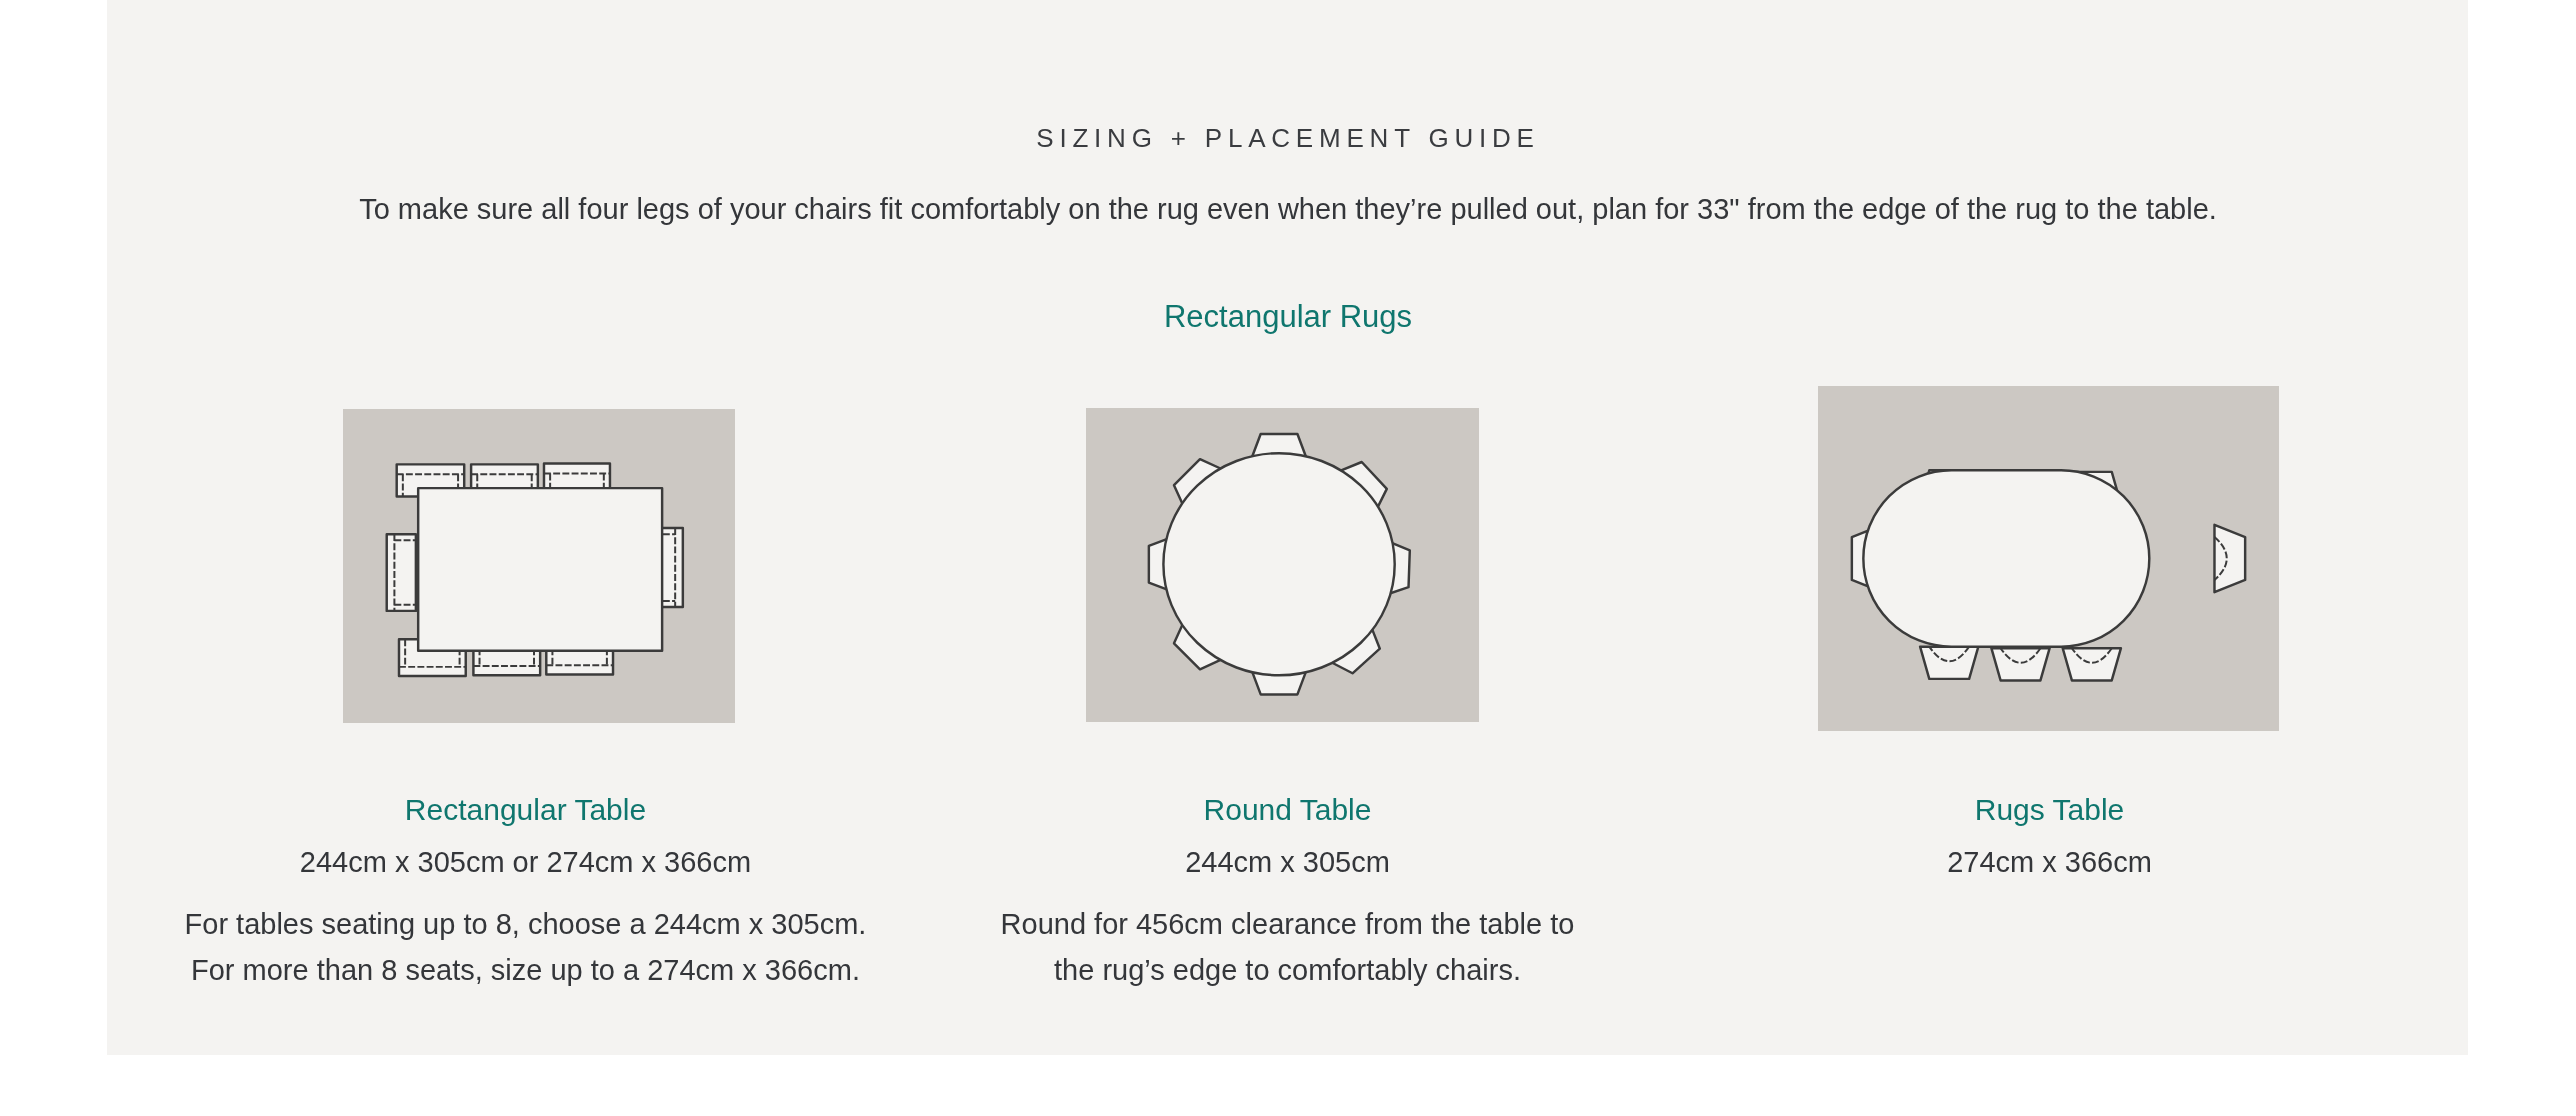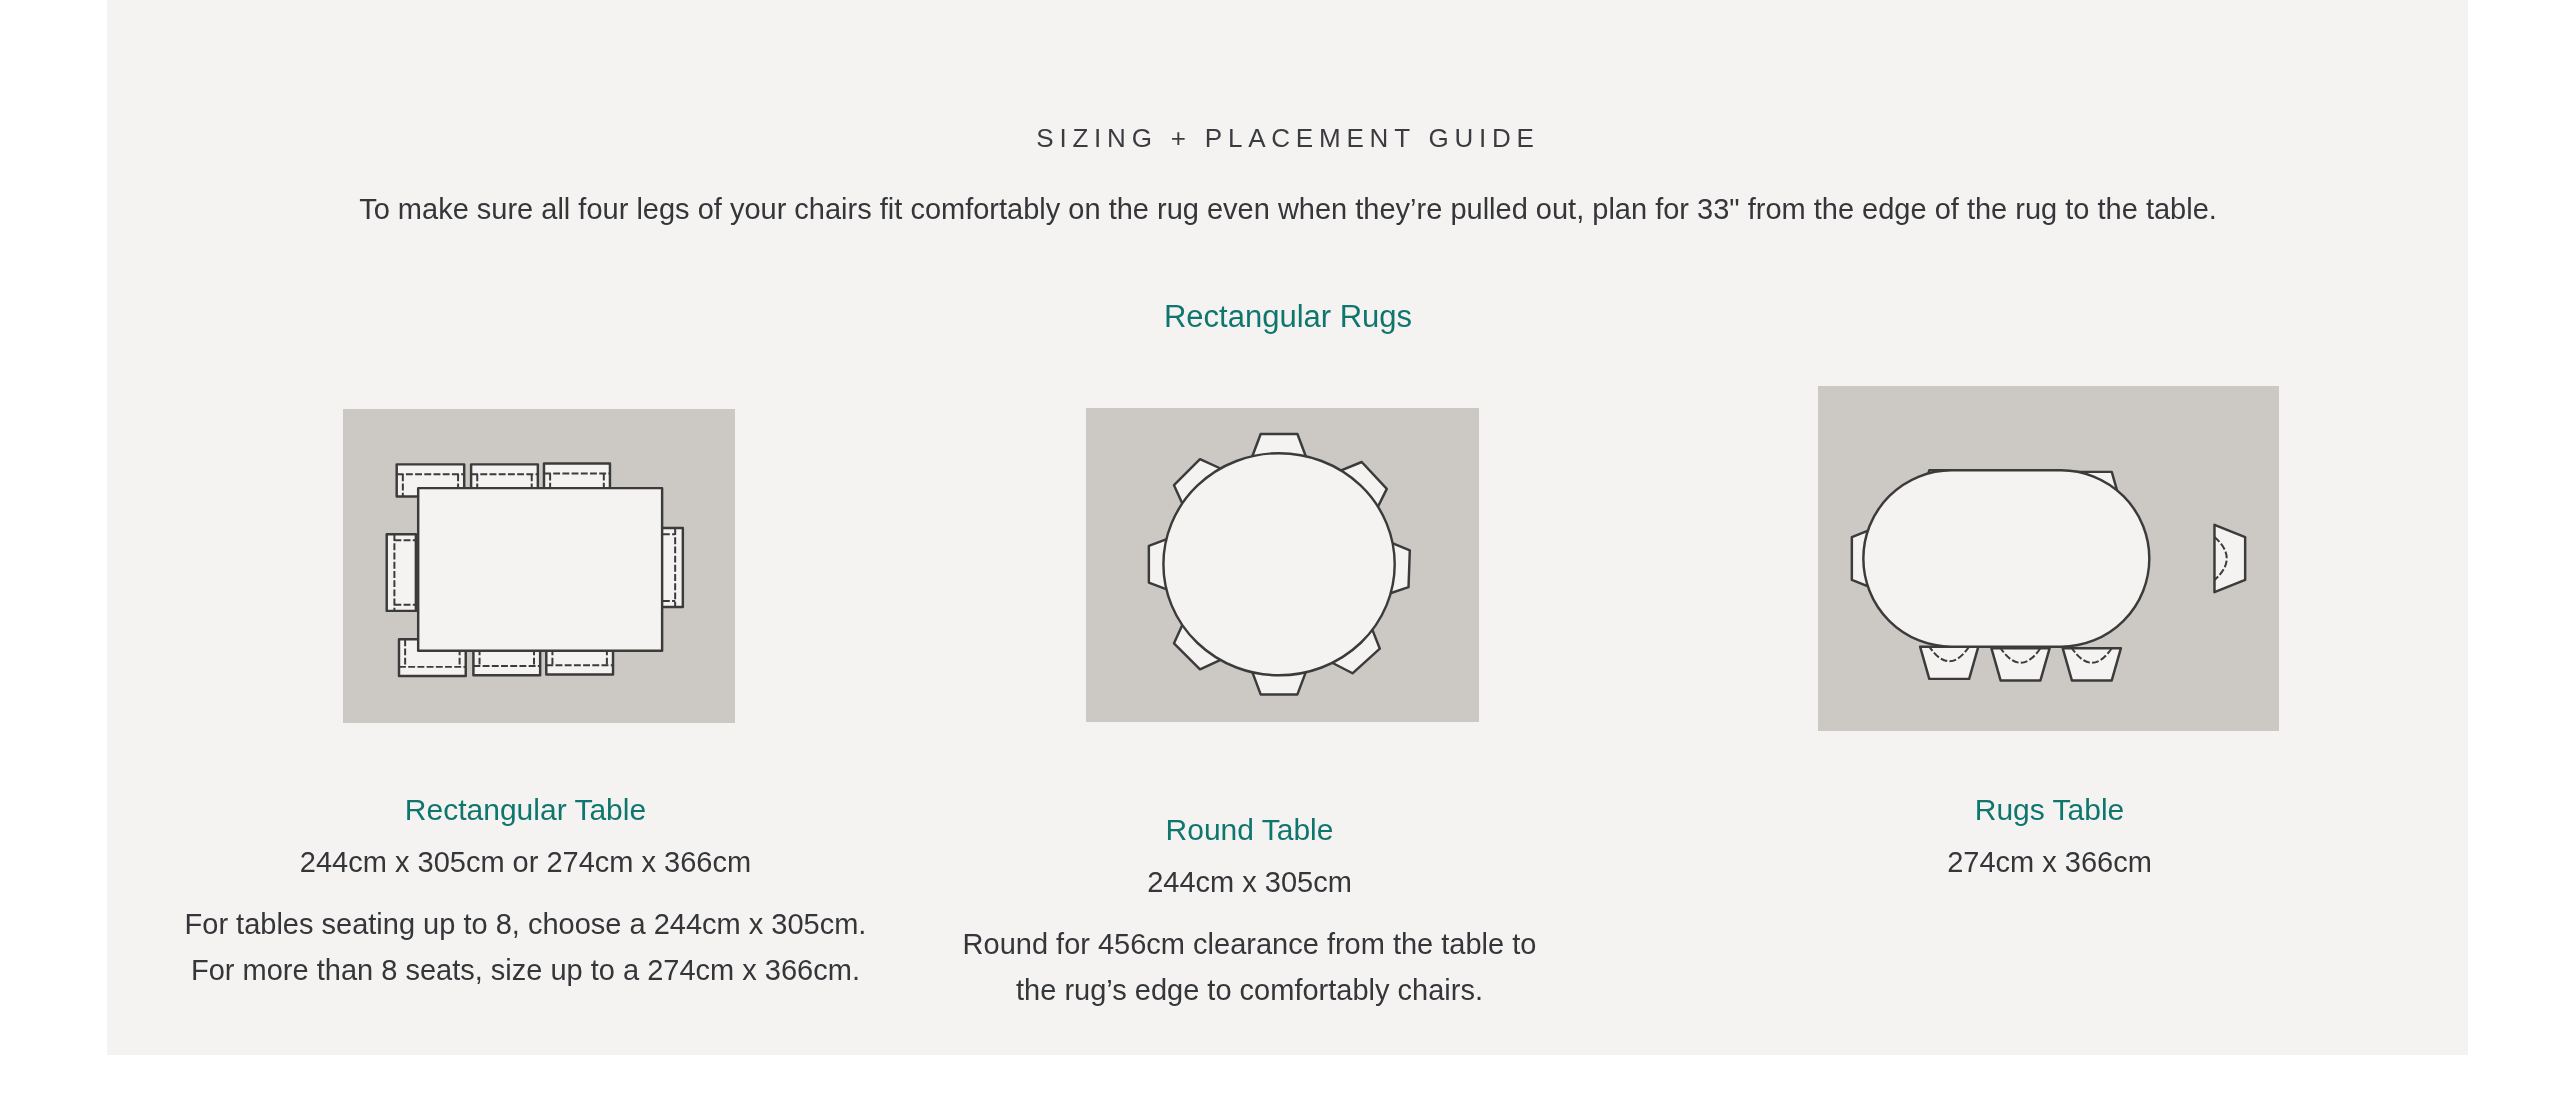--- a/index.html
+++ b/index.html
@@ -179,21 +179,21 @@
 
 <div class="abs col center-line" style="left:104px; top:790px;">
   <div class="col-title">Rectangular Table</div>
   <div class="col-size">244cm x 305cm or 274cm x 366cm</div>
   <div class="col-desc">
     <div>For tables seating up to 8, choose a 244cm x 305cm.</div>
     <div>For more than 8 seats, size up to a 274cm x 366cm.</div>
   </div>
 </div>
 
-<div class="abs col center-line" style="left:828px; top:790px;margin-top:20px;">
+<div class="abs col center-line" style="left:866px; top:790px;">
   <div class="col-title">Round Table</div>
   <div class="col-size">244cm x 305cm</div>
   <div class="col-desc">
     <div>Round for 456cm clearance from the table to</div>
     <div>the rug’s edge to comfortably chairs.</div>
   </div>
 </div>
 
 <div class="abs col center-line" style="left:1628px; top:790px;">
   <div class="col-title">Rugs Table</div>

